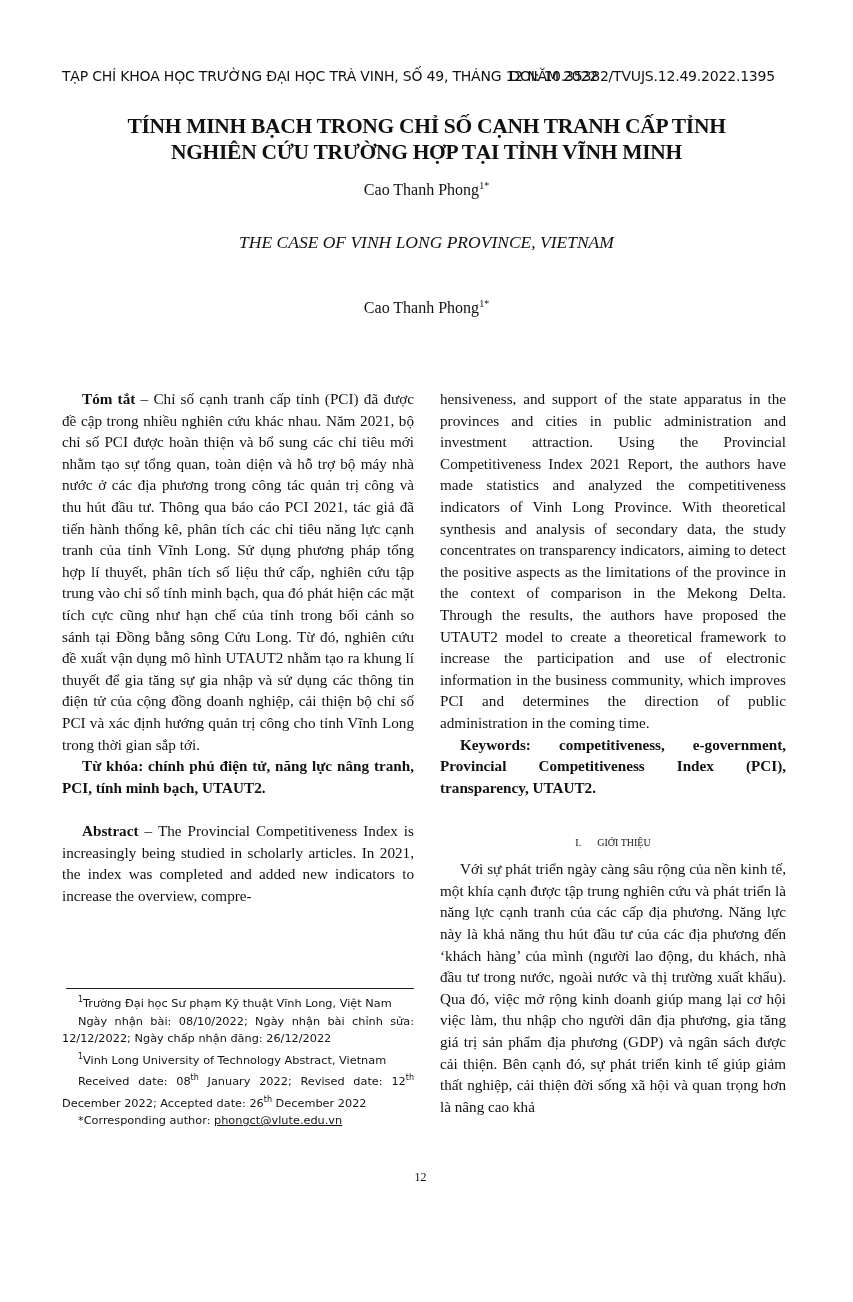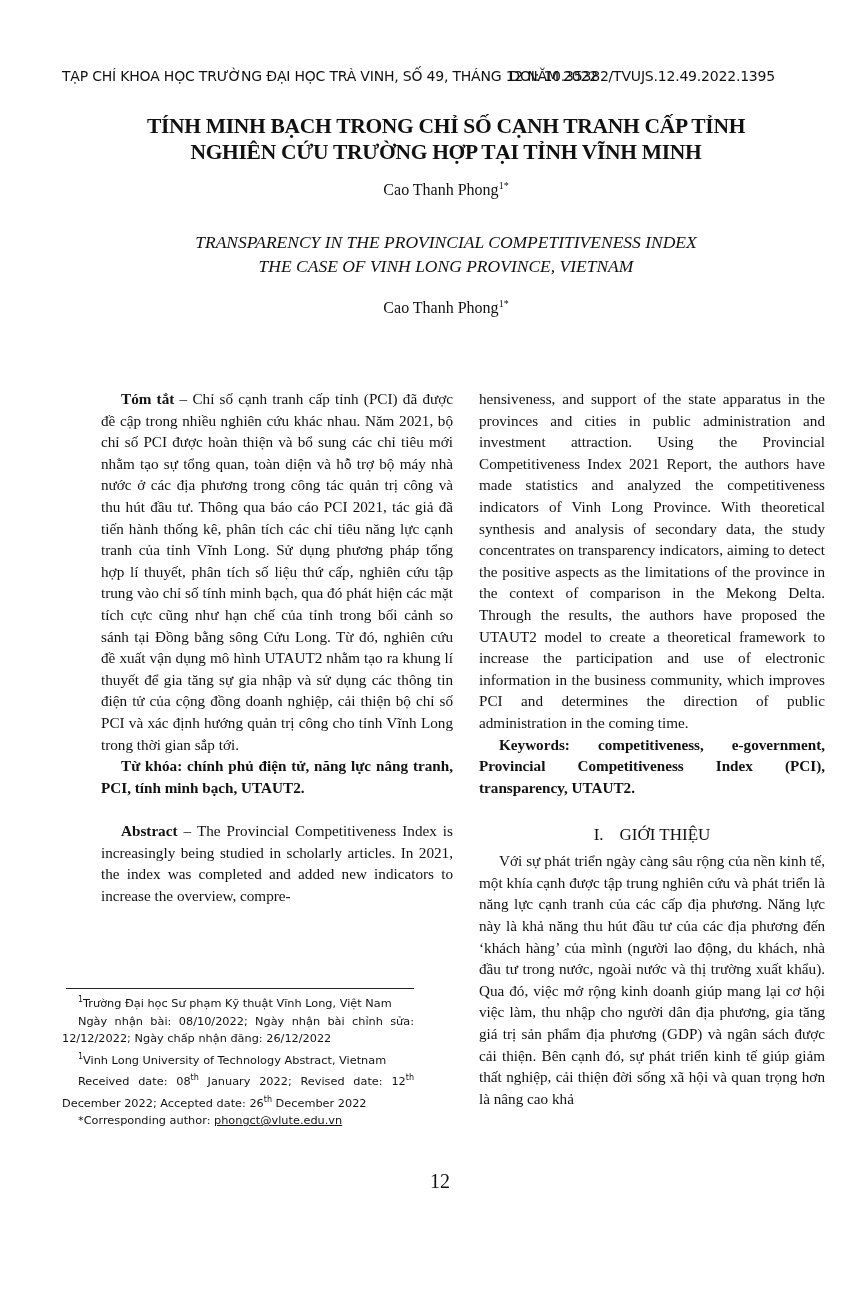--- a/index.html
+++ b/index.html
@@ -1,17 +1,17 @@
 <!DOCTYPE html>
 <html><head>
 <meta charset="utf-8">
 <style>
   html, body { margin: 0; padding: 0; background: #ffffff; }
   body { width: 853px; height: 1302px; position: relative; overflow: hidden; color: #111; }
-  .serif { font-family: "Liberation Serif", "DejaVu Serif", serif; padding-left: 39px; }
+  .serif { font-family: "Liberation Serif", "DejaVu Serif", serif; }
   .sans { font-family: "DejaVu Sans", "Liberation Sans", sans-serif; }
 
   .running-header { position: absolute; top: 68px; left: 62px; right: 62px; height: 14px; font-size: 14px; letter-spacing: -0.2px; }
   .running-header .journal { position: absolute; left: 0; top: 0; }
   .running-header .doi { position: absolute; right: 16px; top: 0; padding-left: 40px; }
 
   .title-vi { position: absolute; top: 113px; left: 0; right: 0; text-align: center; font-weight: bold; font-size: 21.5px; line-height: 26px; letter-spacing: -0.3px; }
   .author { position: absolute; left: 0; right: 0; text-align: center; font-size: 16px; }
   .author sup { font-size: 10px; vertical-align: 6px; }
   .author-vi { top: 180px; }
@@ -25,44 +25,43 @@
   .italic { }
   .bold { font-weight: bold; }
   .gap { height: 22px; }
 
   .footnotes { position: absolute; top: 988px; left: 62px; width: 352px; font-size: 11.3px; line-height: 17.5px; text-align: justify; }
   .footnotes .rule { border-top: 1px solid #222; margin-left: 4px; margin-bottom: 2px; }
   .footnotes p { margin: 0; text-indent: 16px; }
   .footnotes sup { font-size: 8px; vertical-align: 5px; }
   .footnotes a { color: #111; text-decoration: underline; }
 
-  .section-heading { text-align: center; font-size: 17px; margin: 4px 0 4px 0; line-height: 22px; }
+  .section-heading { text-align: center; font-size: 10px; margin: 12px 0 4px 0; line-height: 22px; }
   .section-heading .num { margin-right: 16px; }
 
-  .page-number { position: absolute; top: 1170px; left: 0; right: 12px; text-align: center; font-size: 20px; }
+  .page-number { position: absolute; top: 1170px; left: 0; right: 12px; text-align: center; font-size: 12px; }
 </style>
 </head>
 <body>
 
 <div class="running-header sans">
   <span class="journal">TẠP CHÍ KHOA HỌC TRƯỜNG ĐẠI HỌC TRÀ VINH, SỐ 49, THÁNG 12 NĂM 2022</span>
   <span class="doi">DOI: 10.35382/TVUJS.12.49.2022.1395</span>
 </div>
 
 <div class="title-vi serif">
   <div>TÍNH MINH BẠCH TRONG CHỈ SỐ CẠNH TRANH CẤP TỈNH</div>
   <div>NGHIÊN CỨU TRƯỜNG HỢP TẠI TỈNH VĨNH MINH</div>
 </div>
 
 <div class="author author-vi serif">
   <span>Cao Thanh Phong</span><sup>1*</sup>
 </div>
 
 <div class="title-en serif">
-  <div>TRANSPARENCY IN THE PROVINCIAL COMPETITIVENESS INDEX</div>
   <div>THE CASE OF VINH LONG PROVINCE, VIETNAM</div>
 </div>
 
 <div class="author author-en serif">
   <span>Cao Thanh Phong</span><sup>1*</sup>
 </div>
 
 <div class="col col-left serif">
   <p class="para">
     <span class="bold">Tóm tắt</span><span> – </span><span class="italic">Chỉ số cạnh tranh cấp tỉnh (PCI) đã được đề cập trong nhiều nghiên cứu khác nhau. Năm 2021, bộ chỉ số PCI được hoàn thiện và bổ sung các chỉ tiêu mới nhằm tạo sự tổng quan, toàn diện và hỗ trợ bộ máy nhà nước ở các địa phương trong công tác quản trị công và thu hút đầu tư. Thông qua báo cáo PCI 2021, tác giả đã tiến hành thống kê, phân tích các chỉ tiêu năng lực cạnh tranh của tỉnh Vĩnh Long. Sử dụng phương pháp tổng hợp lí thuyết, phân tích số liệu thứ cấp, nghiên cứu tập trung vào chỉ số tính minh bạch, qua đó phát hiện các mặt tích cực cũng như hạn chế của tỉnh trong bối cảnh so sánh tại Đồng bằng sông Cửu Long. Từ đó, nghiên cứu đề xuất vận dụng mô hình UTAUT2 nhằm tạo ra khung lí thuyết để gia tăng sự gia nhập và sử dụng các thông tin điện tử của cộng đồng doanh nghiệp, cải thiện bộ chỉ số PCI và xác định hướng quản trị công cho tỉnh Vĩnh Long trong thời gian sắp tới.</span>

